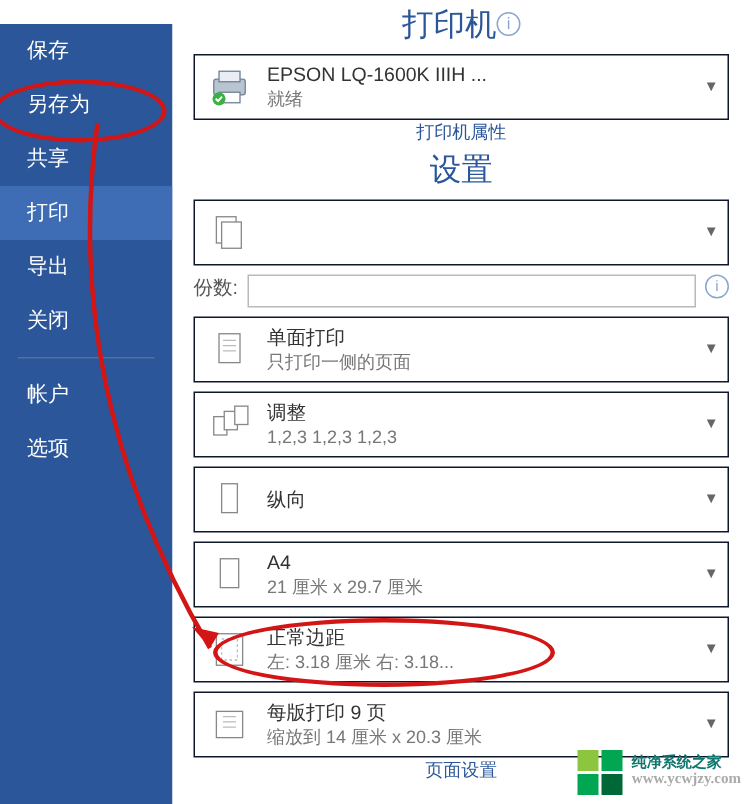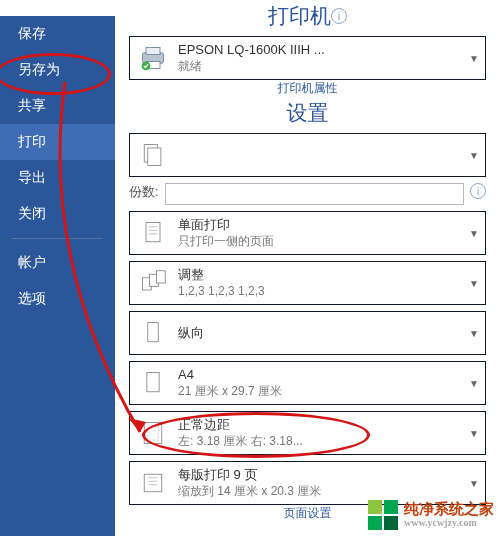--- a/index.html
+++ b/index.html
@@ -31,21 +31,21 @@
   
   .anno{position:absolute;pointer-events:none}
   .ellipse1{left:-5px;top:53px;width:110px;height:36px;border:3px solid #d41515;border-radius:50%}
   .ellipse2{left:142px;top:412px;width:222px;height:40px;border:3px solid #d41515;border-radius:50%}
   .arrow{left:20px;top:62px;width:200px;height:430px}
   
   .wm{position:absolute;right:6px;bottom:6px;display:flex;align-items:center;gap:6px}
   .wm-logo{width:30px;height:30px;display:grid;grid-template:1fr 1fr/1fr 1fr;gap:2px}
   .wm-logo div{width:100%;height:100%}
   .wm-t{font-family:"Microsoft YaHei";font-weight:700}
-  .wm-t .cn{font-size:15px;color:#c2410c;display:block;line-height:1}
+  .wm-t .cn{font-size:10px;color:#0f766e;display:block;line-height:1}
   .wm-t .en{font-size:10px;color:#aaa;display:block;line-height:1.2}
 </style>
 </head>
 <body>
 <div class="stage">
 
   <nav class="sidebar">
     <div class="sb-item"><span>保存</span></div>
     <div class="sb-item"><span>另存为</span></div>
     <div class="sb-item"><span>共享</span></div>

